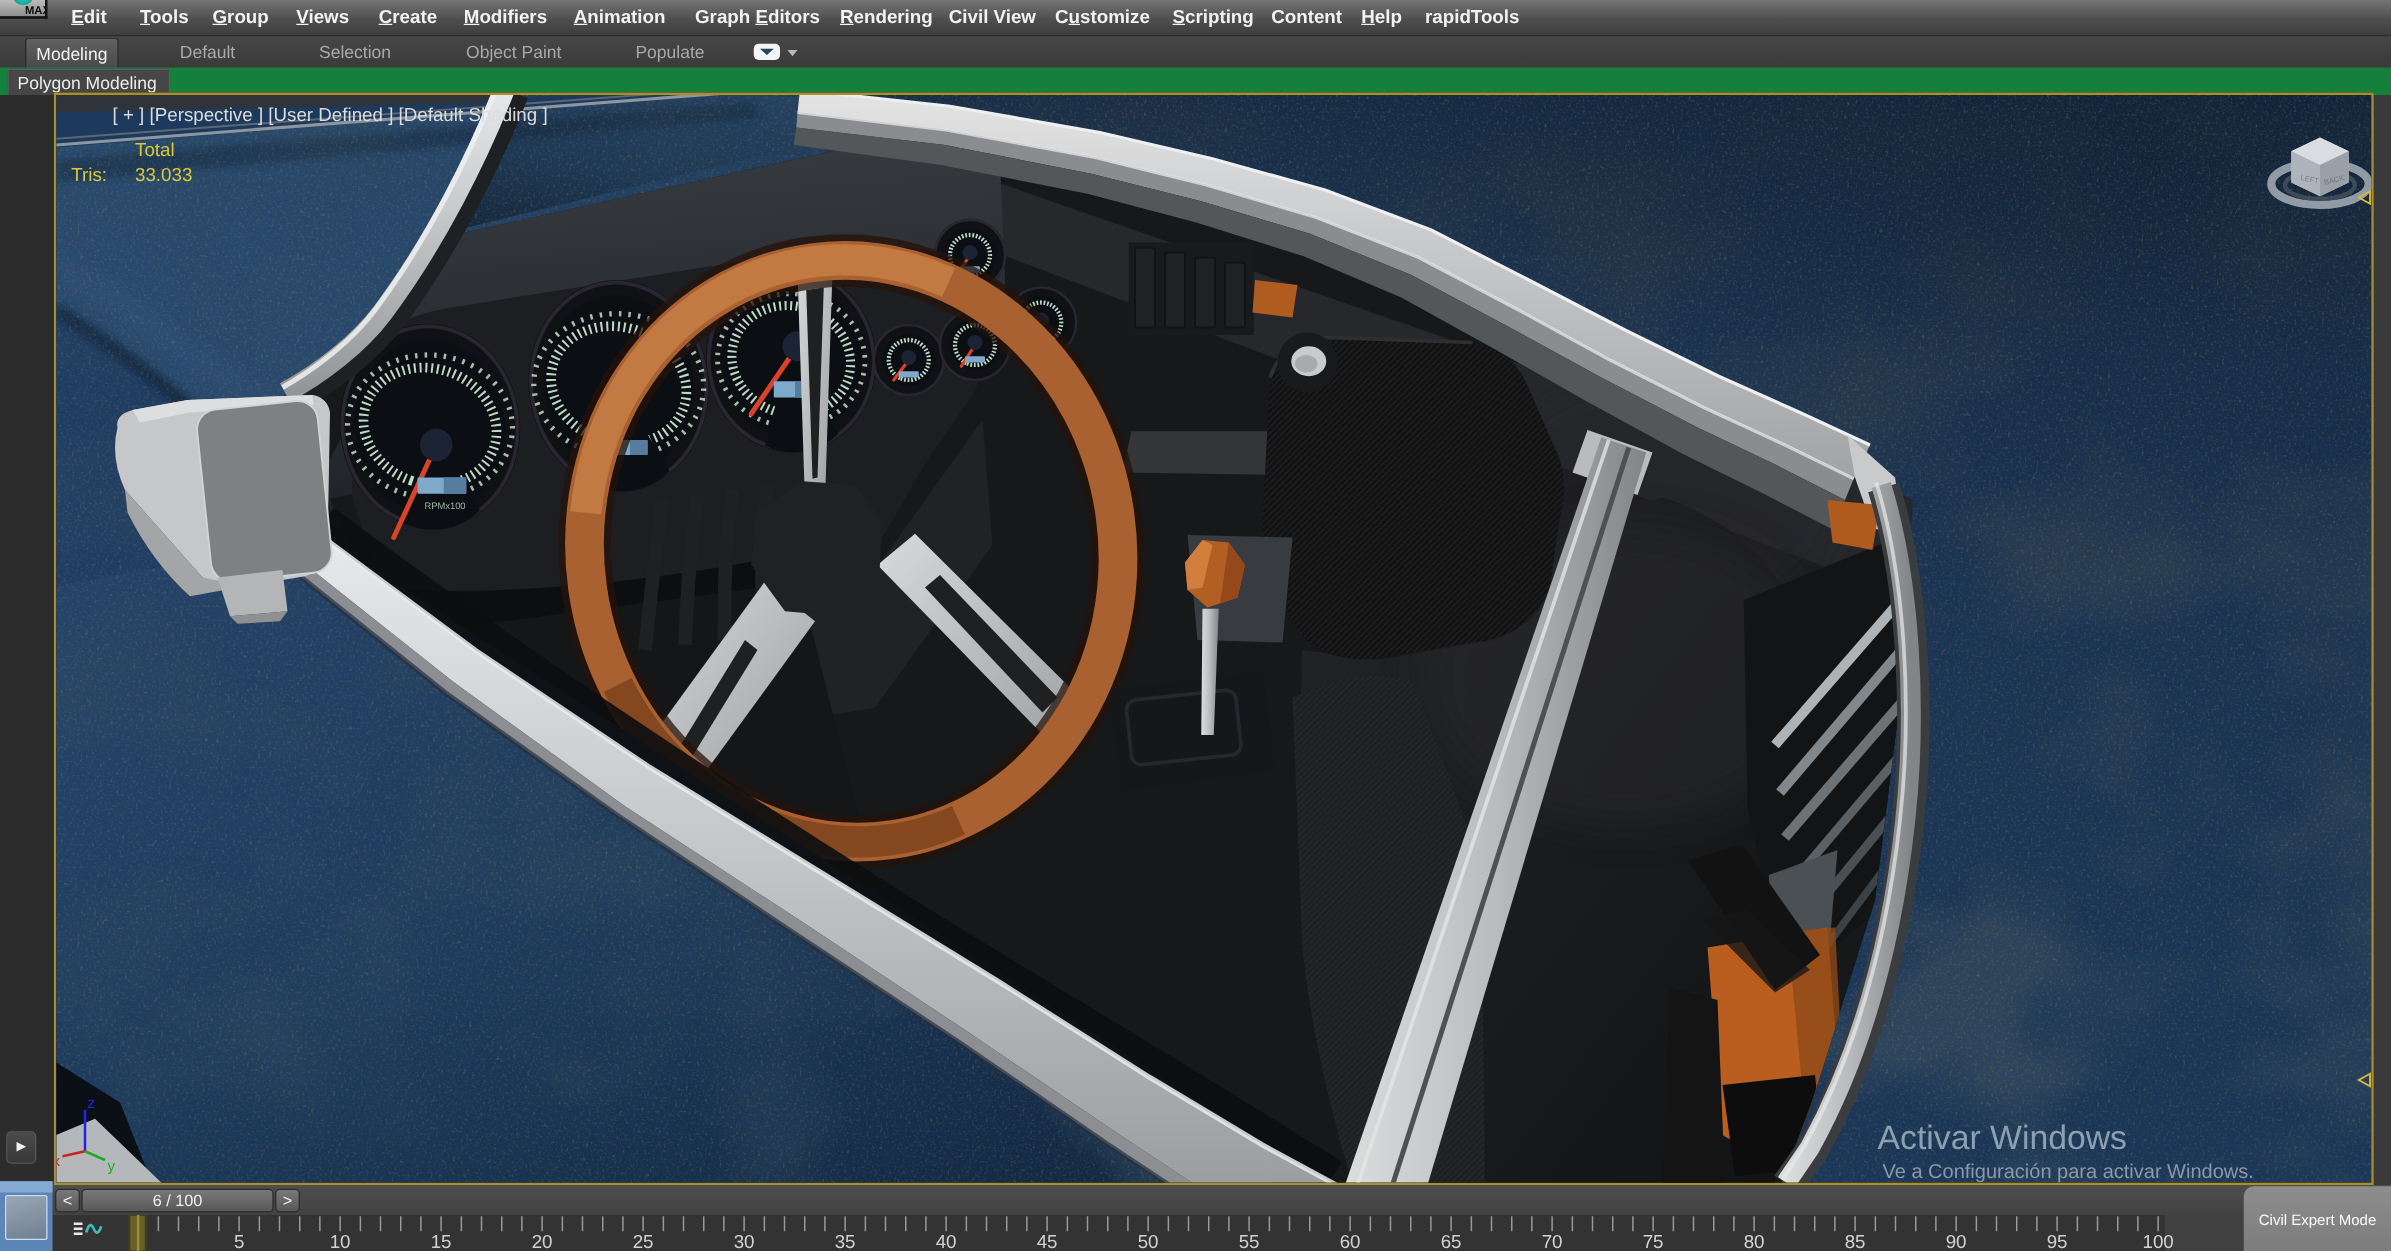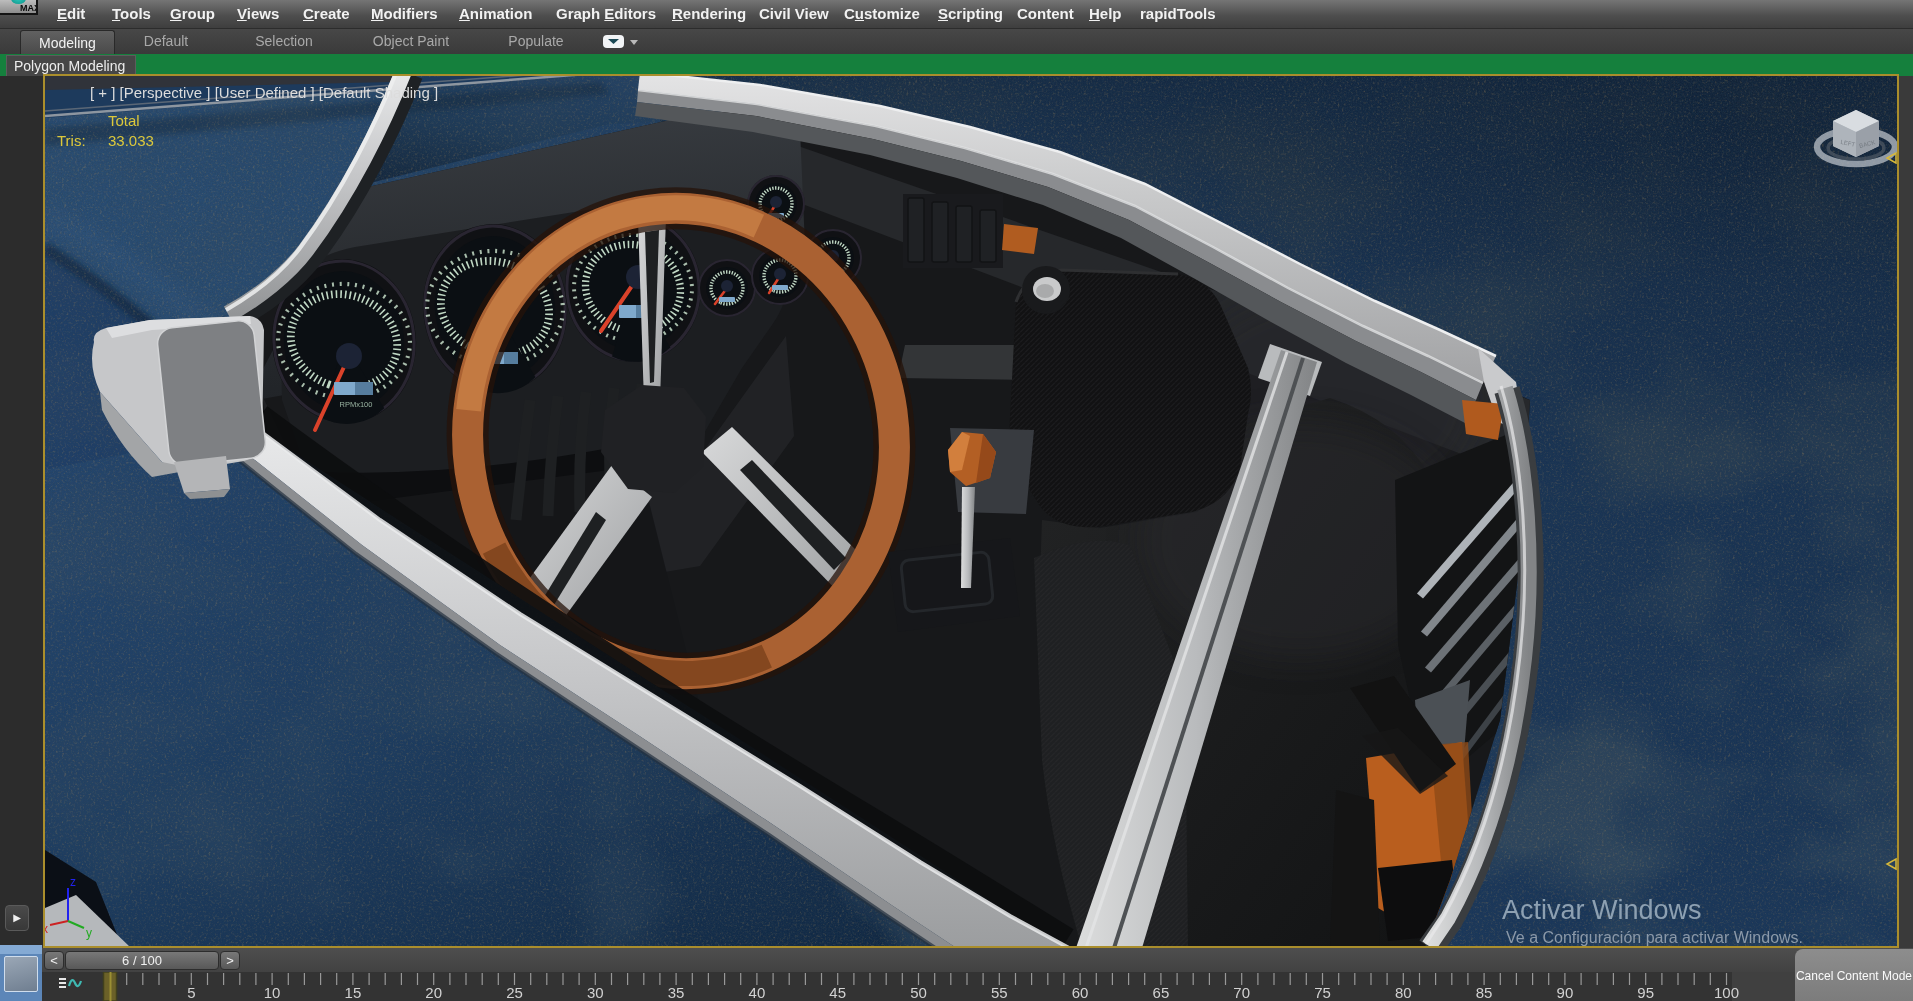--- a/index.html
+++ b/index.html
@@ -11,21 +11,21 @@
 #menubar span { position:absolute; top:5px; font-size:15px; color:#f2f2f2; white-space:pre; }
 #maxbtn { left:0; top:0; width:38px; height:15px; overflow:hidden;
   background:linear-gradient(#bdbdbd,#8d8d8d); border-right:2px solid #141414;
   border-bottom:2px solid #141414; z-index:5; }
 #maxbtn .logo { position:absolute; left:11px; top:-7px; width:15px; height:11px;
   border-radius:50%; background:radial-gradient(circle at 50% 30%,#35d6c8,#0d8f85); }
 #maxbtn .txt { position:absolute; left:0; top:3px; width:60px; text-align:center;
   font-size:9px; font-weight:bold; color:#0a0a0a; }
 #row2 { left:0; top:28px; width:1913px; height:26px;
   background:linear-gradient(#474747,#3a3a3a); border-top:1px solid #2c2c2c; }
-#row2 .tab { position:absolute; left:20px; top:1px; width:95px; height:25px;
+#row2 .tab { position:absolute; left:20px; top:1px; width:75px; height:25px;
   background:linear-gradient(#616161,#494949); border:1px solid #292929; border-bottom:none;
   border-radius:3px 3px 0 0; color:#f2f2f2; font-size:14px; text-align:center; line-height:24px; }
 #row2 .lbl { position:absolute; top:4px; transform:translateX(-50%); font-size:14px; color:#a9a9a9; }
 #row3 { left:0; top:54px; width:1913px; height:22px; background:#15803d; }
 #row3 .tab { position:absolute; left:6px; top:1px; width:130px; height:21px;
   background:#464646; border:1px solid #5c5c5c; border-bottom:none; color:#ededed;
   font-size:14px; padding-left:7px; line-height:20px; }
 #vpborder { left:43px; top:74px; width:1856px; height:874px; border:2px solid #aa8e2c; background:#0a0a0a; z-index:0; }
 #sidebar { left:0; top:76px; width:43px; height:869px; background:#2c2c2c; }
 #sbarrow { left:5px; top:905px; width:24px; height:26px; background:linear-gradient(#4a4a4a,#383838);
@@ -530,14 +530,14 @@
         <line x1="17" y1="11" x2="24" y2="11"></line>
         <line x1="17" y1="15" x2="24" y2="15"></line>
       </g>
 <path d="M 27,14 Q 30,4 33,11 Q 36,18 39,9" fill="none" stroke="#3fb9b2" stroke-width="2.2"></path>
     </svg></div>
 <div class="abs" id="bluepanel">
     <div class="hdr"></div>
     <div class="icon"></div>
   </div>
 <div class="abs" id="cancelbtn">
-    <div>Cancel Content Mode</div>
+    <div>Civil Expert Mode</div>
   </div>
 
 </body></html>

